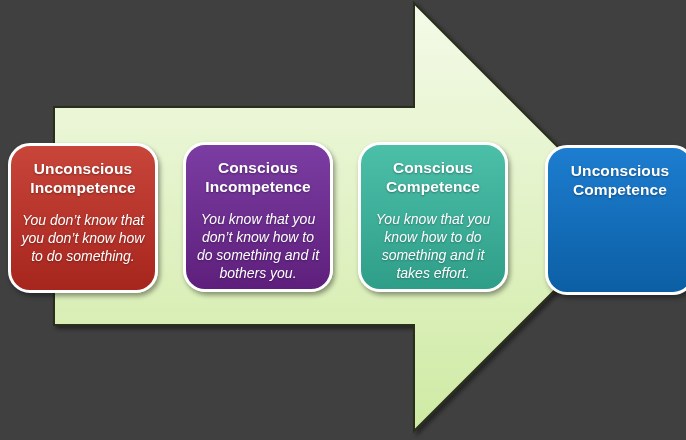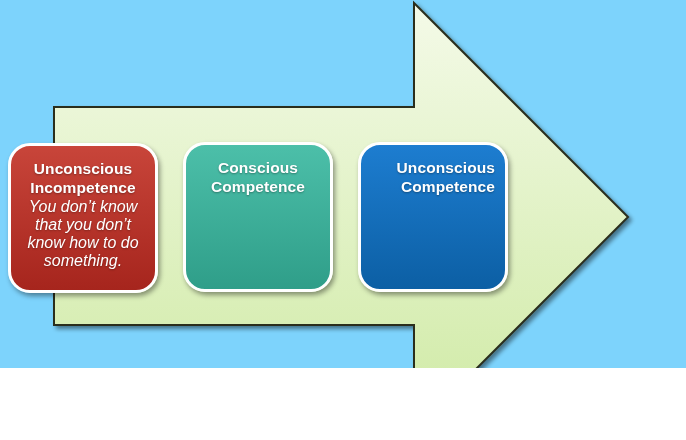--- a/index.html
+++ b/index.html
@@ -1,50 +1,50 @@
 <!DOCTYPE html>
 <html><head>
 <meta charset="utf-8">
 <style>
   html,body{margin:0;padding:0;background:#ffffff;}
   .canvas{
     position:relative;
-    width:686px;height:368px;
-    background:#7dd3fc;
+    width:686px;height:440px;
+    background:#404040;
     overflow:hidden;
     font-family:"Liberation Sans", sans-serif;
   }
   .arrow-svg{position:absolute;left:0;top:0;width:686px;height:440px;}
   .stage{
     position:absolute;
     width:150px;height:150px;
     box-sizing:border-box;
     border:3px solid #ffffff;
     border-radius:22px;
     background:linear-gradient(to bottom, var(--c1), var(--c2));
     box-shadow:2px 3px 5px rgba(0,0,0,0.40);
     color:#ffffff;
     text-align:center;
     padding:13px 10px 10px 10px;
   }
   .stage:nth-of-type(1){left:8px;  top:143px;}
   .stage:nth-of-type(2){left:183px;top:142px;}
-  .stage:nth-of-type(3){left:358px;top:142px;text-align:right;}
+  .stage:nth-of-type(3){left:358px;top:142px;}
   .stage:nth-of-type(4){left:545px;top:145px;}
   .stage-title{
     font-weight:bold;
     font-size:15.5px;
     line-height:19px;
     letter-spacing:0.1px;
     text-shadow:0 1px 2px rgba(0,0,0,0.35);
   }
   .stage-body{
-    margin-top:1px;
+    margin-top:14px;
     font-style:italic;
-    font-size:16px;
+    font-size:14px;
     line-height:18px;
     text-shadow:0 1px 2px rgba(0,0,0,0.30);
   }
 </style>
 </head>
 <body>
 
 <div class="canvas">
 
   <svg class="arrow-svg" viewBox="0 0 686 440" xmlns="http://www.w3.org/2000/svg">
@@ -65,22 +65,27 @@
       </filter>
     </defs>
     <polygon points="54,107 414,107 414,3 628,217 414,431 414,325 54,325" fill="url(#arrowGrad)" stroke-width="2" stroke-linejoin="miter" filter="url(#arrowShadow)" stroke="#2b2e1f"></polygon>
   </svg>
 
   <div class="stage" style="--c1: #c8453a; --c2: #a6251d;">
     <div class="stage-title">Unconscious Incompetence</div>
     <div class="stage-body">You don’t know that you don’t know how to do something.</div>
   </div>
 
+  <div class="stage" style="--c1: #7b3da2; --c2: #5e1f7c;">
+    <div class="stage-title">Conscious Incompetence</div>
+    <div class="stage-body">You know that you don’t know how to do something and it bothers you.</div>
+  </div>
 
   <div class="stage" style="--c1: #4cbfa9; --c2: #2f9e89;">
     <div class="stage-title">Conscious Competence</div>
+    <div class="stage-body">You know that you know how to do something and it takes effort.</div>
   </div>
 
   <div class="stage" style="--c1: #1d7dd0; --c2: #0c5fa4;">
     <div class="stage-title">Unconscious Competence</div>
   </div>
 
 </div>
 
 </body></html>

